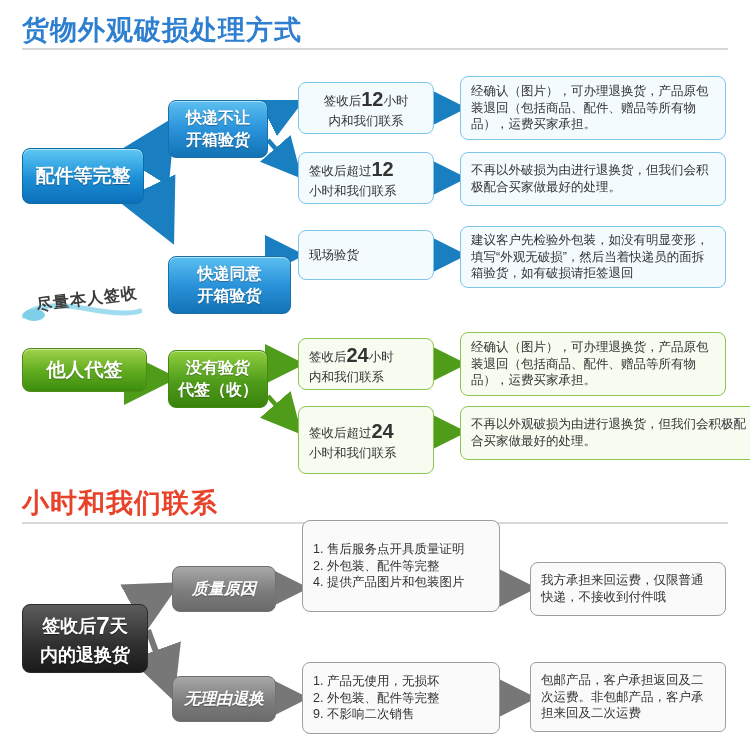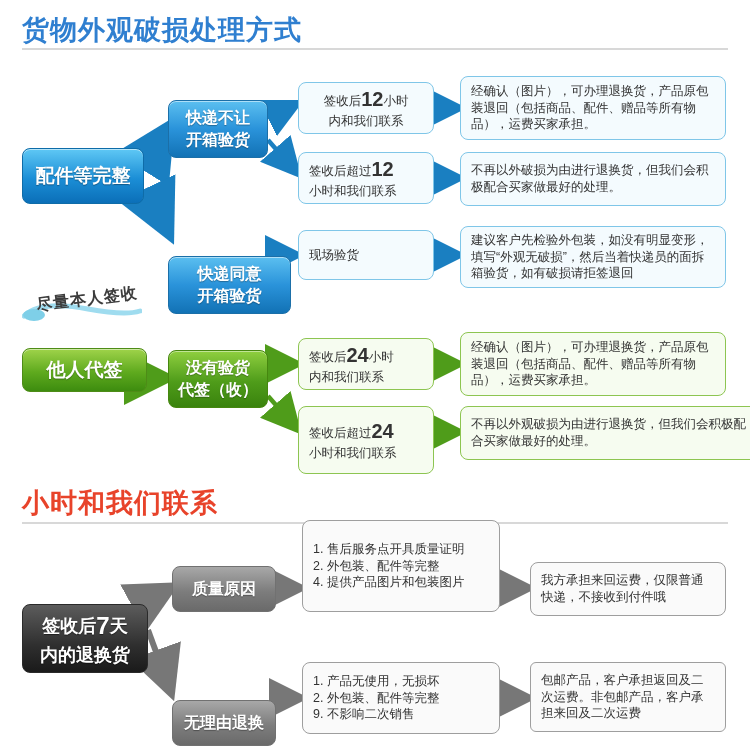--- a/index.html
+++ b/index.html
@@ -112,20 +112,21 @@
     font-weight:bold;
     text-shadow:0 1px 1px rgba(0,0,0,.5);
   }
   .gray-mid{
     background:linear-gradient(to bottom,#a8a8a8 0%,#7d7d7d 55%,#6a6a6a 100%);
     border:1px solid #717171;
     color:#fff;
     font-size:16px;
     font-weight:bold;
     text-shadow:0 1px 1px rgba(0,0,0,.35);
+    font-style:italic;
   }
   .gray-note{
     background:#fafafa;
     border:1px solid #9e9e9e;
     color:#333;
     font-size:12.5px;
     text-align:left;
   }
   .gray-note .inner{padding:0 10px;}
   .gray-note ol{margin:0;padding:0;list-style:none;}
@@ -312,21 +313,21 @@
         <li>2. 外包装、配件等完整</li>
         <li>4. 提供产品图片和包装图片</li>
       </ol>
     </div>
   </div>
 
   <div class="box gray-note" style="left:530px;top:562px;width:196px;height:54px;">
     <div class="inner">我方承担来回运费，仅限普通快递，不接收到付件哦</div>
   </div>
 
-  <div class="box gray-mid" style="left:172px;top:676px;width:104px;height:46px;margin-top:24px;">
+  <div class="box gray-mid" style="left:172px;top:676px;width:104px;height:46px;">
     <div class="inner">无理由退换</div>
   </div>
 
   <div class="box gray-note" style="left:302px;top:662px;width:198px;height:72px;">
     <div class="inner">
       <ol>
         <li>1. 产品无使用，无损坏</li>
         <li>2. 外包装、配件等完整</li>
         <li>9. 不影响二次销售</li>
       </ol>

